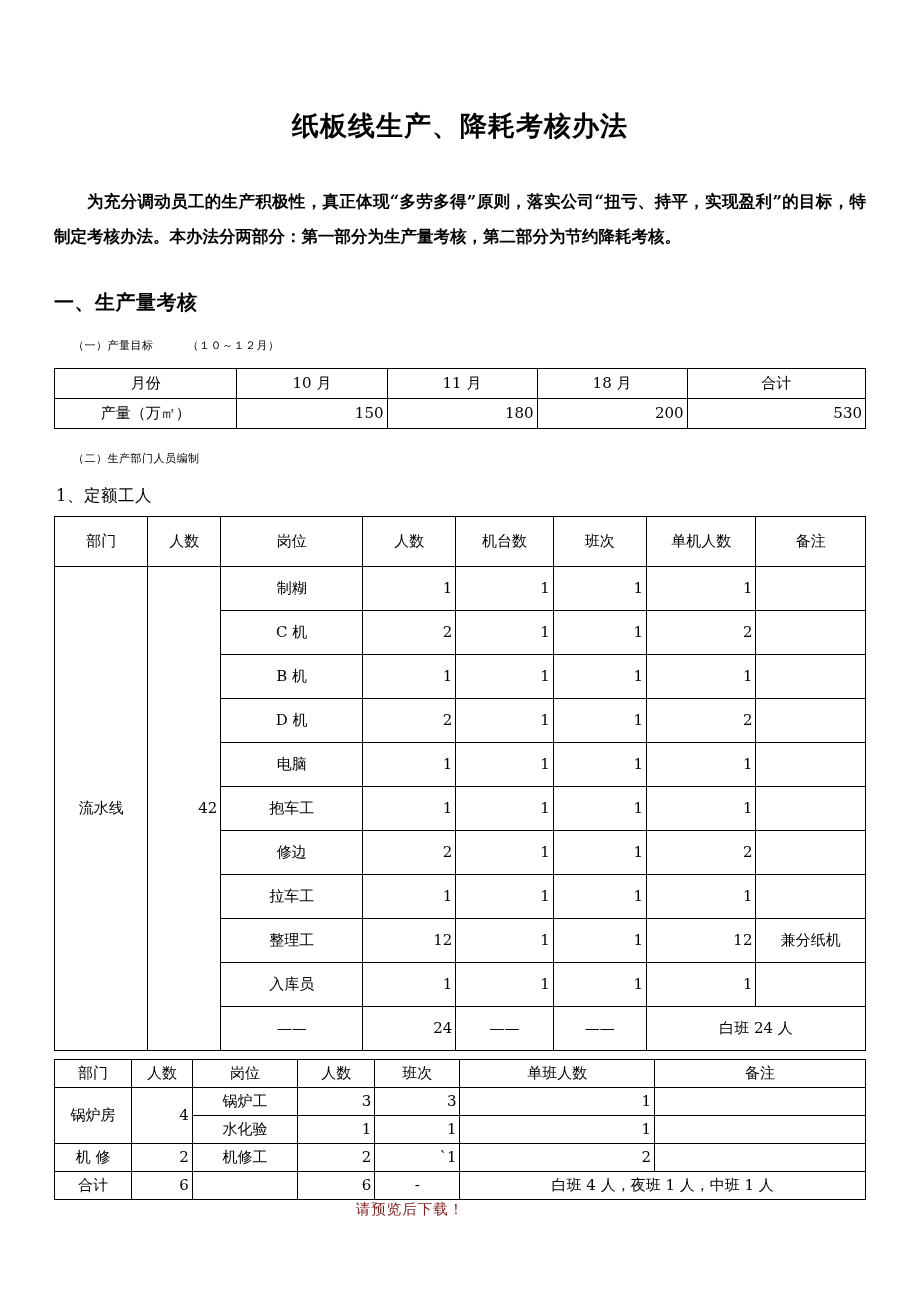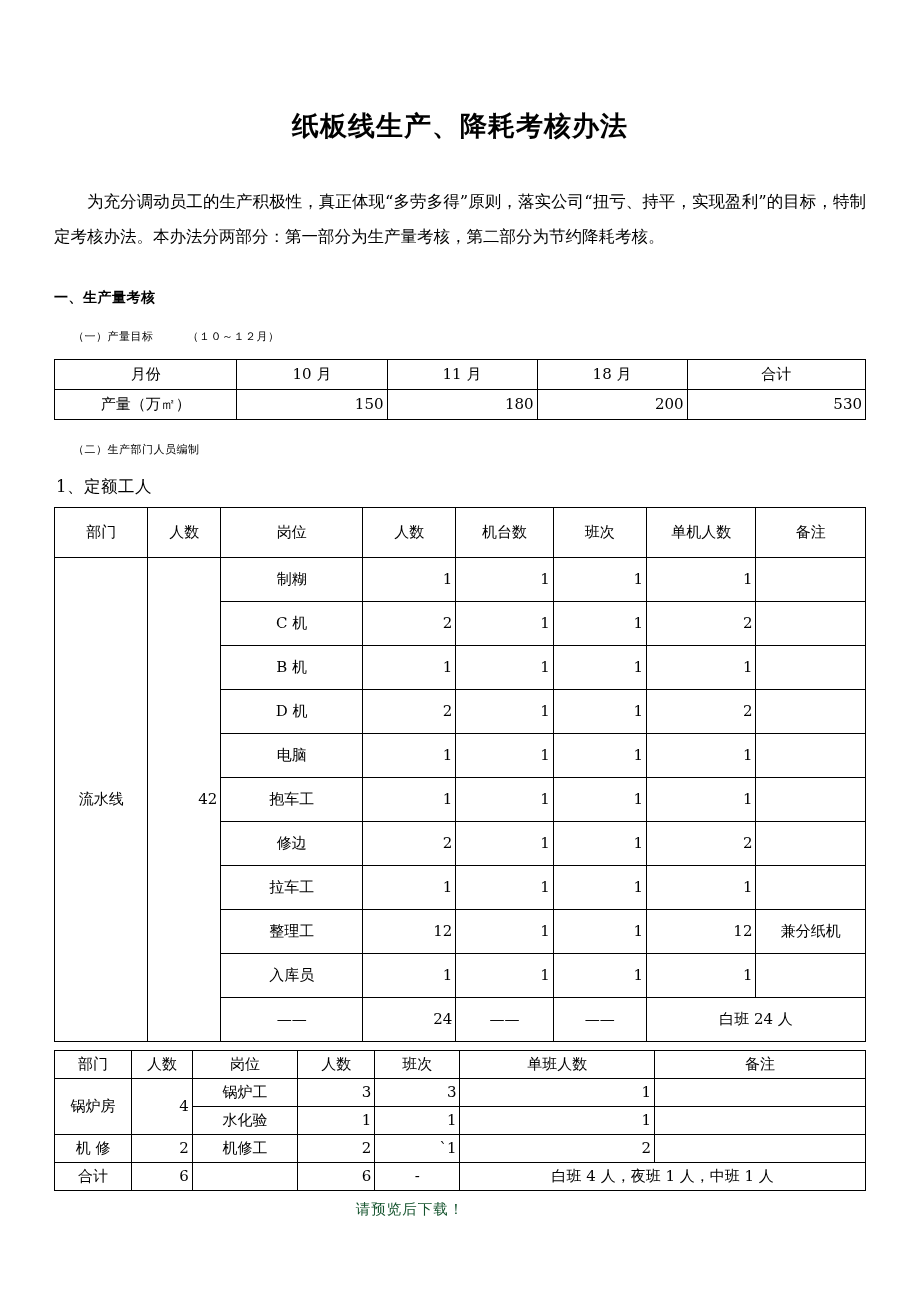--- a/index.html
+++ b/index.html
@@ -36,27 +36,28 @@
   }
 
   
   .intro {
     margin: 0;
     padding-top: 40px;
     font-size: 16.5px;
     line-height: 2.15;
     text-align: justify;
     text-indent: 2em;
+    font-weight: bold;
   }
 
   
   .h-sec {
     font-family: "DejaVu Sans", "Liberation Sans", sans-serif;
     font-weight: bold;
-    font-size: 14px;
+    font-size: 20px;
     margin: 0;
     padding-top: 34px;
     letter-spacing: 0.5px;
   }
   .h-sub {
     font-size: 11px;
     margin: 15px;
     padding-top: 7px;
     padding-left: 4px;
     letter-spacing: 0.5px;
@@ -104,21 +105,21 @@
   .tnum { font-family: "DejaVu Serif", "Liberation Serif", serif; text-align: right; }
 
   
   .footer-note {
     position: absolute;
     left: 0;
     top: 1200px;
     width: 820px;
     text-align: center;
     font-size: 14.5px;
-    color: #14532d;
+    color: #7f1d1d;
     letter-spacing: 1px;
   }
 </style>
 </head>
 <body>
 
 <div class="page">
 
   <h1 class="doc-title">纸板线生产、降耗考核办法</h1>
 

